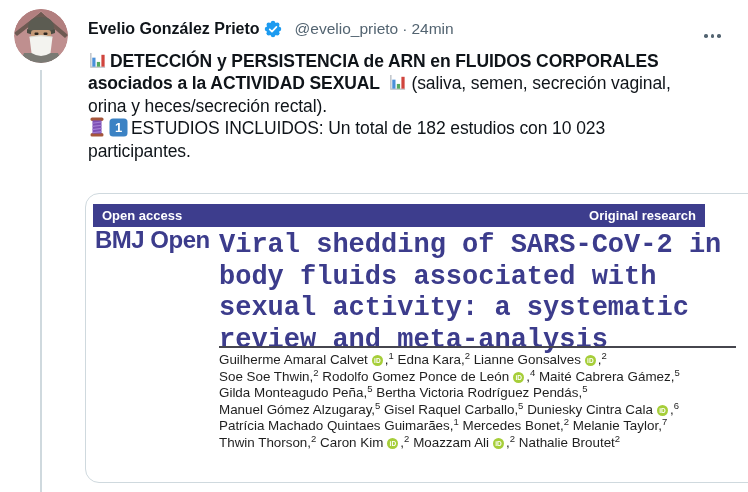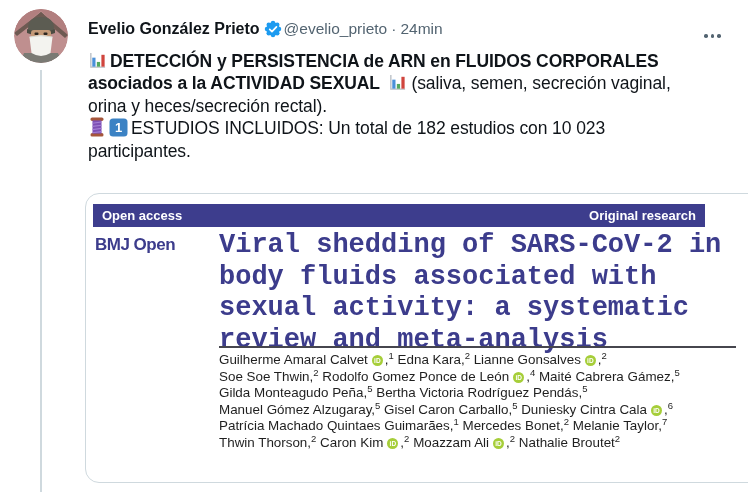--- a/index.html
+++ b/index.html
@@ -9,37 +9,37 @@
     -webkit-font-smoothing:antialiased;
   }
   
   .avatar{position:absolute;left:14px;top:9px;width:54px;height:54px;border-radius:50%;
     overflow:hidden;cursor:pointer;}
   .thread-line{position:absolute;left:40px;top:70px;width:2px;height:422px;background:#cfd9de;}
   .header{position:absolute;left:88px;top:20px;display:flex;align-items:flex-end;
     font-size:16px;white-space:nowrap;}
   .name{font-weight:bold;color:#0f1419;cursor:pointer;}
   .badge{margin-left:4px;display:flex;align-items:center;}
-  .meta{color:#536471;font-size:15.5px;margin-left:2px;cursor:pointer;}
+  .meta{color:#536471;font-size:15.5px;margin-left:13px;cursor:pointer;}
   .meta .sep{margin:0 4px;}
   .more{position:absolute;left:700px;top:30px;display:flex;gap:3px;cursor:pointer;padding:4px;}
   .more i{width:3.5px;height:3.5px;border-radius:50%;background:#536471;display:block;}
   
   .body-text{position:absolute;left:88px;top:50px;width:655px;font-size:17.5px;
     line-height:22.4px;color:#0f1419;letter-spacing:-0.1px;}
   .b{font-weight:bold;text-align:right;}
   .emoji{display:inline-block;vertical-align:-3px;margin:0 3px 0 0;}
   .emoji svg{display:block;}
   
   .card{position:absolute;left:85px;top:193px;width:743px;height:290px;background:#fff;
     border:1px solid #cfd9de;border-radius:14px;overflow:hidden;box-sizing:border-box;cursor:pointer;}
   .banner{position:absolute;left:7px;top:10px;width:612px;height:23px;background:#3d3d8d;
     color:#ffffff;font-weight:bold;font-size:13px;display:flex;justify-content:space-between;
     align-items:center;padding:0 9px;box-sizing:border-box;}
-  .journal{position:absolute;left:9px;top:41px;font-size:17px;font-weight:bold;
+  .journal{position:absolute;left:9px;top:32px;font-size:24px;font-weight:bold;
     color:#3c3c8c;letter-spacing:-0.5px;}
   .paper-title{position:absolute;left:133px;top:36px;width:514px;
     font-family:Liberation Mono, monospace;font-weight:bold;font-size:27px;
     line-height:31.5px;color:#3c3c8c;}
   .rule{position:absolute;left:133px;top:152px;width:517px;height:2px;background:#46464e;}
   .authors{position:absolute;left:133px;top:158px;width:520px;font-size:13.4px;
     line-height:16.6px;color:#1f1f1f;}
   .author-line{white-space:nowrap;}
   .authors sup{font-size:9.5px;line-height:0;}
   .orcid{display:inline-block;width:11px;height:11px;border-radius:50%;background:#a6ce39;
@@ -144,17 +144,17 @@
     <span>Open access</span>
     <span>Original research</span>
   </div>
   <div class="journal">BMJ Open</div>
   <div class="paper-title">Viral shedding of SARS-CoV-2 in body fluids associated with sexual activity: a systematic review and meta-analysis</div>
   <div class="rule"></div>
   <div class="authors">
       <div class="author-line"><span>Guilherme Amaral Calvet</span><span class="orcid">iD</span><span>,<sup>1</sup></span> <span>Edna Kara</span><span>,<sup>2</sup></span> <span>Lianne Gonsalves</span><span class="orcid">iD</span><span>,<sup>2</sup></span> </div>
       <div class="author-line"><span>Soe Soe Thwin</span><span>,<sup>2</sup></span> <span>Rodolfo Gomez Ponce de León</span><span class="orcid">iD</span><span>,<sup>4</sup></span> <span>Maité Cabrera Gámez</span><span>,<sup>5</sup></span> </div>
       <div class="author-line"><span>Gilda Monteagudo Peña</span><span>,<sup>5</sup></span> <span>Bertha Victoria Rodríguez Pendás</span><span>,<sup>5</sup></span> </div>
-      <div class="author-line"><span>Manuel Gómez Alzugaray</span><span>,<sup>5</sup></span> <span>Gisel Caron Carballo</span><span>,<sup>5</sup></span> <span>Duniesky Cintra Cala</span><span class="orcid">iD</span><span>,<sup>6</sup></span> </div>
+      <div class="author-line"><span>Manuel Gómez Alzugaray</span><span>,<sup>5</sup></span> <span>Gisel Raquel Carballo</span><span>,<sup>5</sup></span> <span>Duniesky Cintra Cala</span><span class="orcid">iD</span><span>,<sup>6</sup></span> </div>
       <div class="author-line"><span>Patrícia Machado Quintaes Guimarães</span><span>,<sup>1</sup></span> <span>Mercedes Bonet</span><span>,<sup>2</sup></span> <span>Melanie Taylor</span><span>,<sup>7</sup></span> </div>
       <div class="author-line"><span>Thwin Thorson</span><span>,<sup>2</sup></span> <span>Caron Kim</span><span class="orcid">iD</span><span>,<sup>2</sup></span> <span>Moazzam Ali</span><span class="orcid">iD</span><span>,<sup>2</sup></span> <span>Nathalie Broutet</span><span><sup>2</sup></span> </div>
     </div>
 </div>
 
 </body></html>

